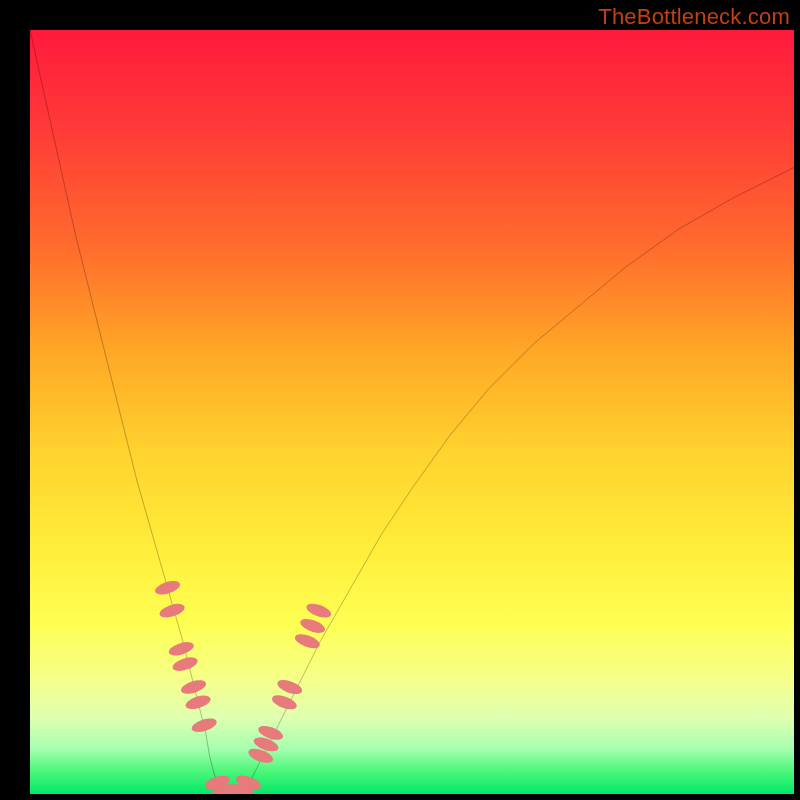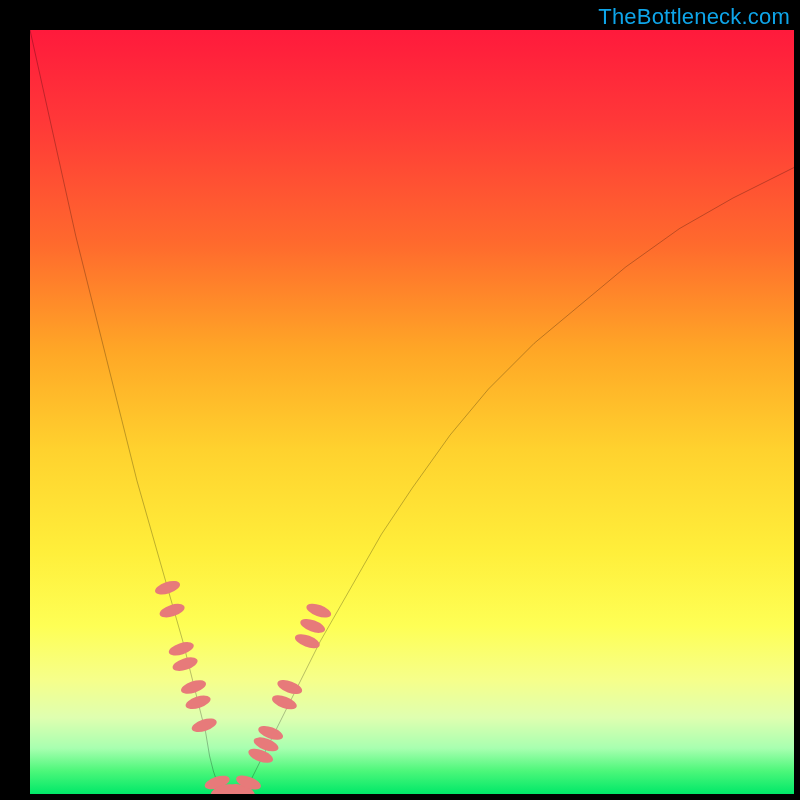--- a/index.html
+++ b/index.html
@@ -44,21 +44,21 @@
     left: 30px;
     top: 30px;
     width: 764px;
     height: 764px;
     pointer-events: none;
   }
   .watermark {
     position: absolute;
     top: 4px;
     right: 10px;
-    color: #0ea5e9;
+    color: #c2410c;
     font-size: 22px;
     letter-spacing: 0.2px;
     font-weight: 500;
     user-select: none;
   }
 </style>
 </head>
 <body>
 
 <div class="stage">

